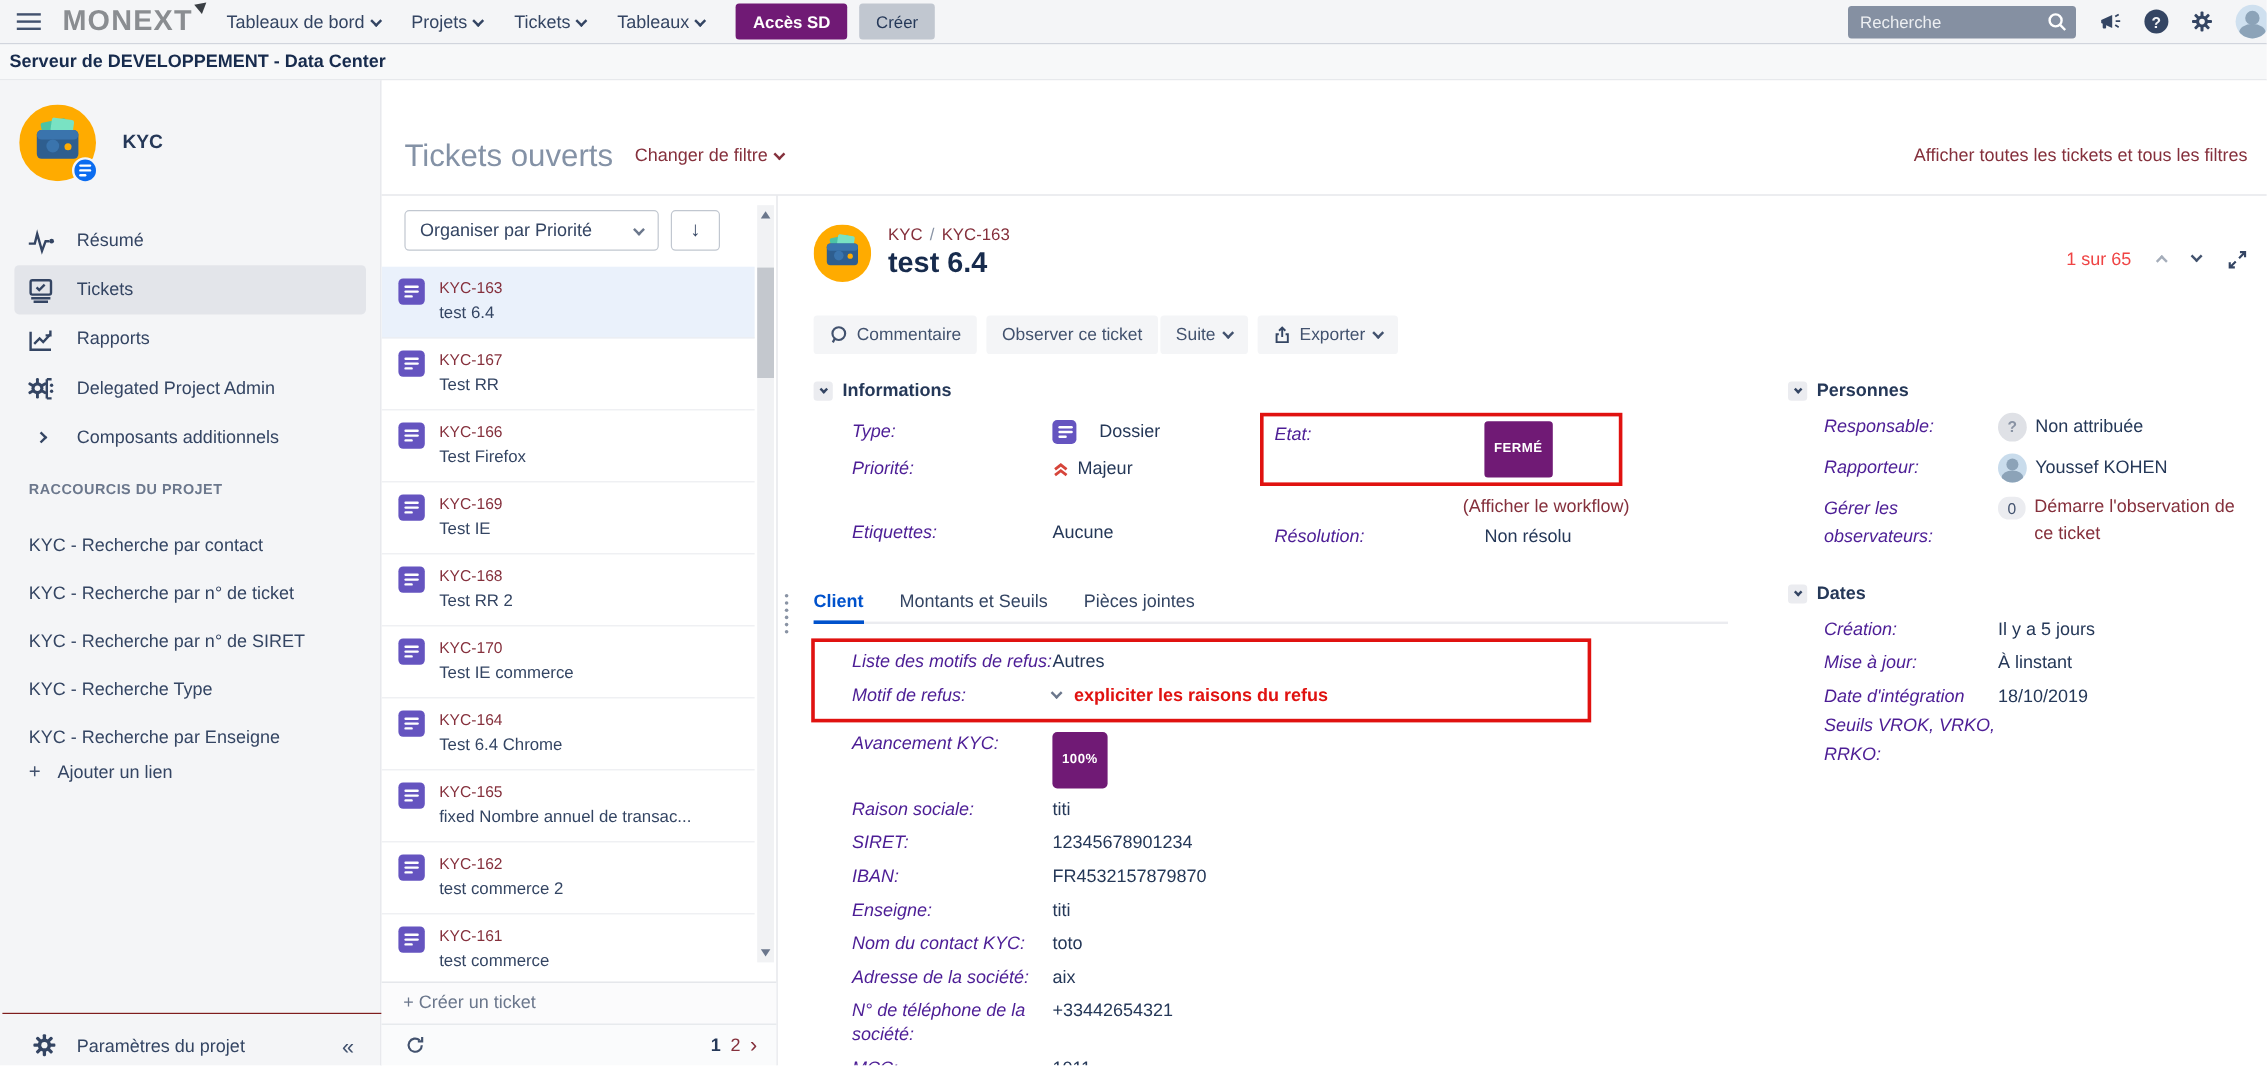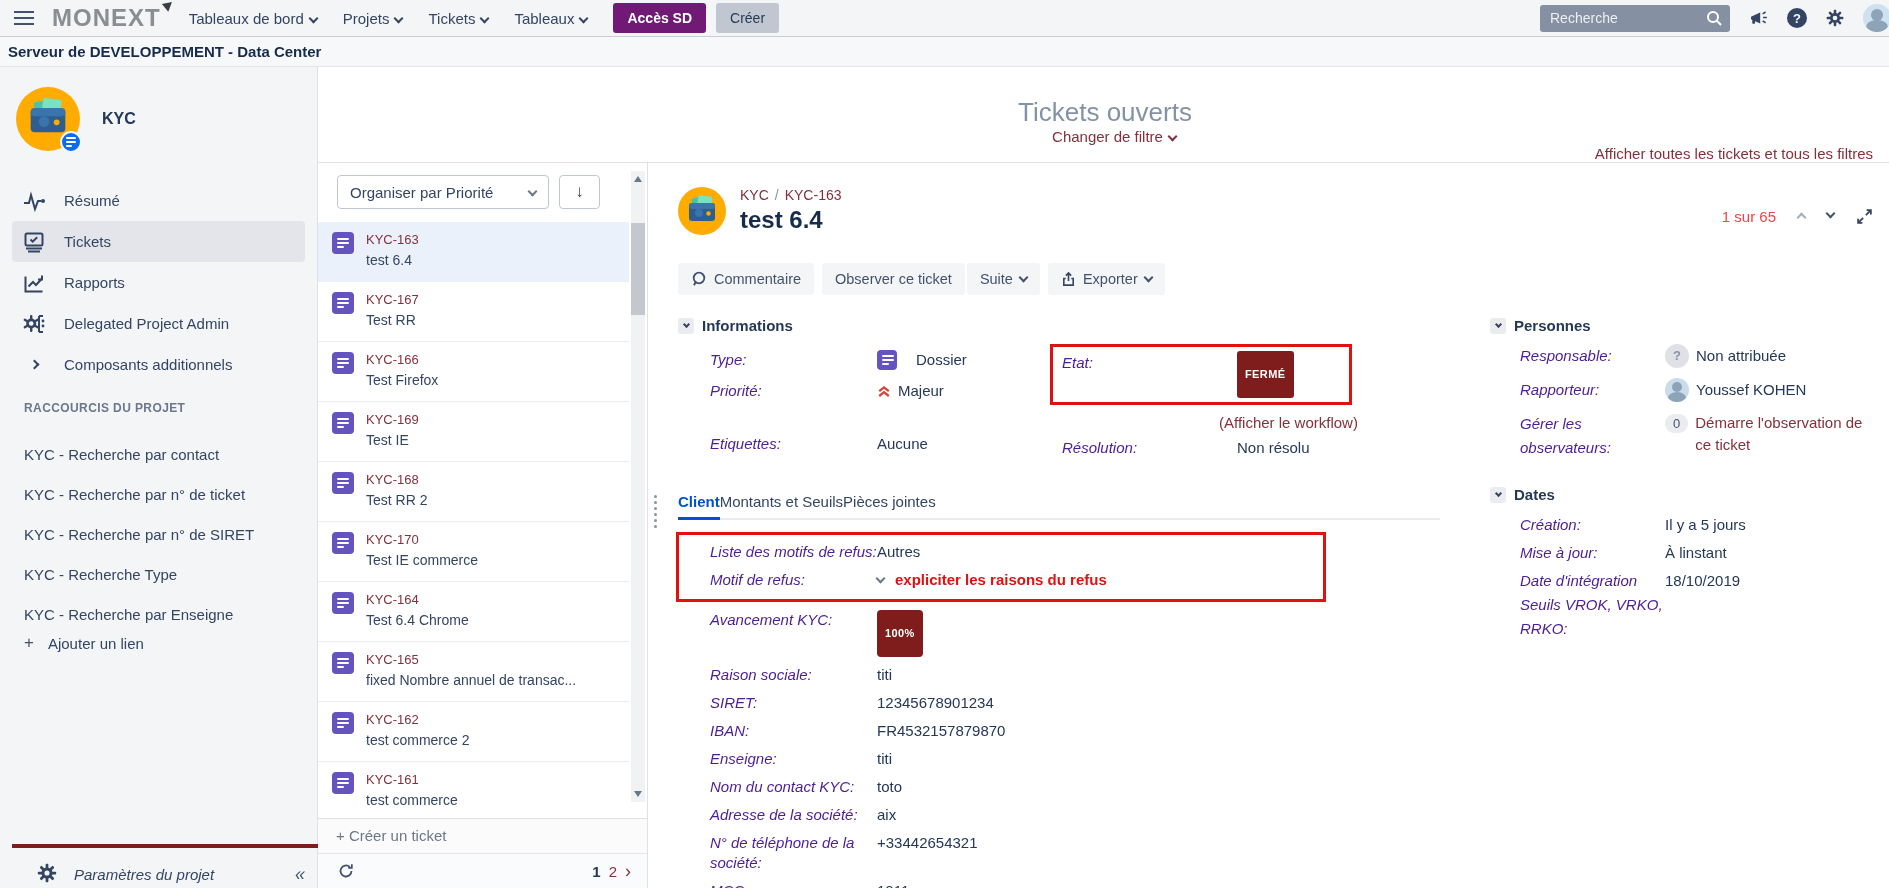--- a/index.html
+++ b/index.html
@@ -57,29 +57,29 @@
   .project-name { font-size:16px; font-weight:700; color:#253858; margin-left:22px; }
   .side-nav { margin-top:29px; padding:0 12px; }
   .side-item { height:41px; display:flex; align-items:center; border-radius:4px; padding:0 10px; cursor:pointer;
                font-size:15px; color:#344563; }
   .side-item.active { background:#e3e5ea; }
   .side-item .s-icon { width:24px; height:24px; margin-right:18px; display:flex; align-items:center; justify-content:center; flex-shrink:0; }
   .shortcuts-title { margin:16px 0 8px 24px; font-size:12px; font-weight:700; color:#6B778C; letter-spacing:.4px; }
   .shortcut { height:40px; display:flex; align-items:flex-end; padding-left:24px; font-size:15px; color:#344563; cursor:pointer; }
   .add-link { height:40px; display:flex; align-items:center; padding-left:24px; font-size:15px; color:#344563; cursor:pointer; }
   .add-link .plus { font-size:17px; margin-right:14px; color:#42526E; }
-  .side-footer { position:absolute; left:12px; bottom:0; width:317px; height:44px; border-top:4px solid #7f1d1d;
-                 display:flex; align-items:center; padding:12px 24px 0 24px; font-size:15px; color:#344563; cursor:pointer;font-style:italic; }
+  .side-footer { position:absolute; left:2px; bottom:0; width:317px; height:44px; border-top:1px solid #7f1d1d;
+                 display:flex; align-items:center; padding:12px 24px 0 24px; font-size:15px; color:#344563; cursor:pointer; }
   .side-footer .s-icon { margin-right:16px; }
   .collapse-ic { margin-left:auto; font-size:18px; color:#42526E; cursor:pointer; }
 
   
   .content { position:absolute; left:318px; top:67px; width:1571px; height:821px; background:#fff; }
   .content-header { height:96px; border-bottom:1px solid #dfe1e6; display:flex; align-items:center;
-                    padding:30px 16px 0 19px;flex-direction:column; }
+                    padding:30px 16px 0 19px; }
   .page-title { font-size:26px; color:#8492A6; }
   .change-filter { margin-left:18px; font-size:15px; color:#85303c; cursor:pointer; }
   .show-all { margin-left:auto; font-size:15px; color:#85303c; cursor:pointer; }
 
   .main-row { position:relative; display:flex; height:725px; }
 
   
   .list-col { position:relative; width:330px; border-right:1px solid #dfe1e6; flex-shrink:0; }
   .sort-bar { display:flex; gap:10px; padding:12px 18px 13px 19px; }
   .sort-select { width:212px; height:34px; border:1px solid #c1c7d0; border-radius:4px; display:flex;
@@ -150,24 +150,24 @@
   .info-left { width:384px; padding-left:32px; flex-shrink:0; }
   .frow { display:flex; line-height:31px; font-size:15px; }
   .flabel { width:167px; color:#4c1d95; flex-shrink:0;font-style:italic; }
   .fvalue { color:#253858; display:flex; align-items:center; gap:7px; }
   .info-right .flabel { width:175px; }
   .sp-top { margin-top:22px; }
   .red-annot { border:3px solid #e01210; padding:4px 9px; margin-left:-12px; width:302px; }
   .red-annot .frow { line-height:24px; }
   .wf-row { line-height:24px; margin-top:6px; }
   .maroon { color:#85303c; cursor:pointer; }
-  .lozenge { background:#7f1d1d; color:#fff; font-weight:700; font-size:11px; padding:16px 8px;
+  .lozenge { background:#701a75; color:#fff; font-weight:700; font-size:11px; padding:16px 8px;
              border-radius:3px; letter-spacing:.4px; display:inline-block; line-height:15px; }
 
-  .tabs { display:flex; margin-top:26px; border-bottom:2px solid #ebecf0; width:762px; }
+  .tabs { display:flex; gap:30px; margin-top:26px; border-bottom:2px solid #ebecf0; width:762px; }
   .tab { padding:6px 0 8px; font-size:15px; color:#344563; cursor:pointer; position:relative; }
   .tab.active { color:#0052CC; font-weight:600; }
   .tab.active::after { content:""; position:absolute; left:0; right:0; bottom:-2px; height:3px; background:#0052CC; }
 
   .client-rows { padding-left:32px; margin-top:12px; }
   .crow { display:flex; font-size:15px; line-height:20px; margin-bottom:8px; }
   .crow .flabel { width:167px; }
   .crow .fvalue { align-items:flex-start; }
   .red-box2 { margin:10px 0 8px -34px; border:3px solid #e01210; width:650px; padding:7px 0 9px 31px; }
   .red-box2 .crow:last-child { margin-bottom:0; }

